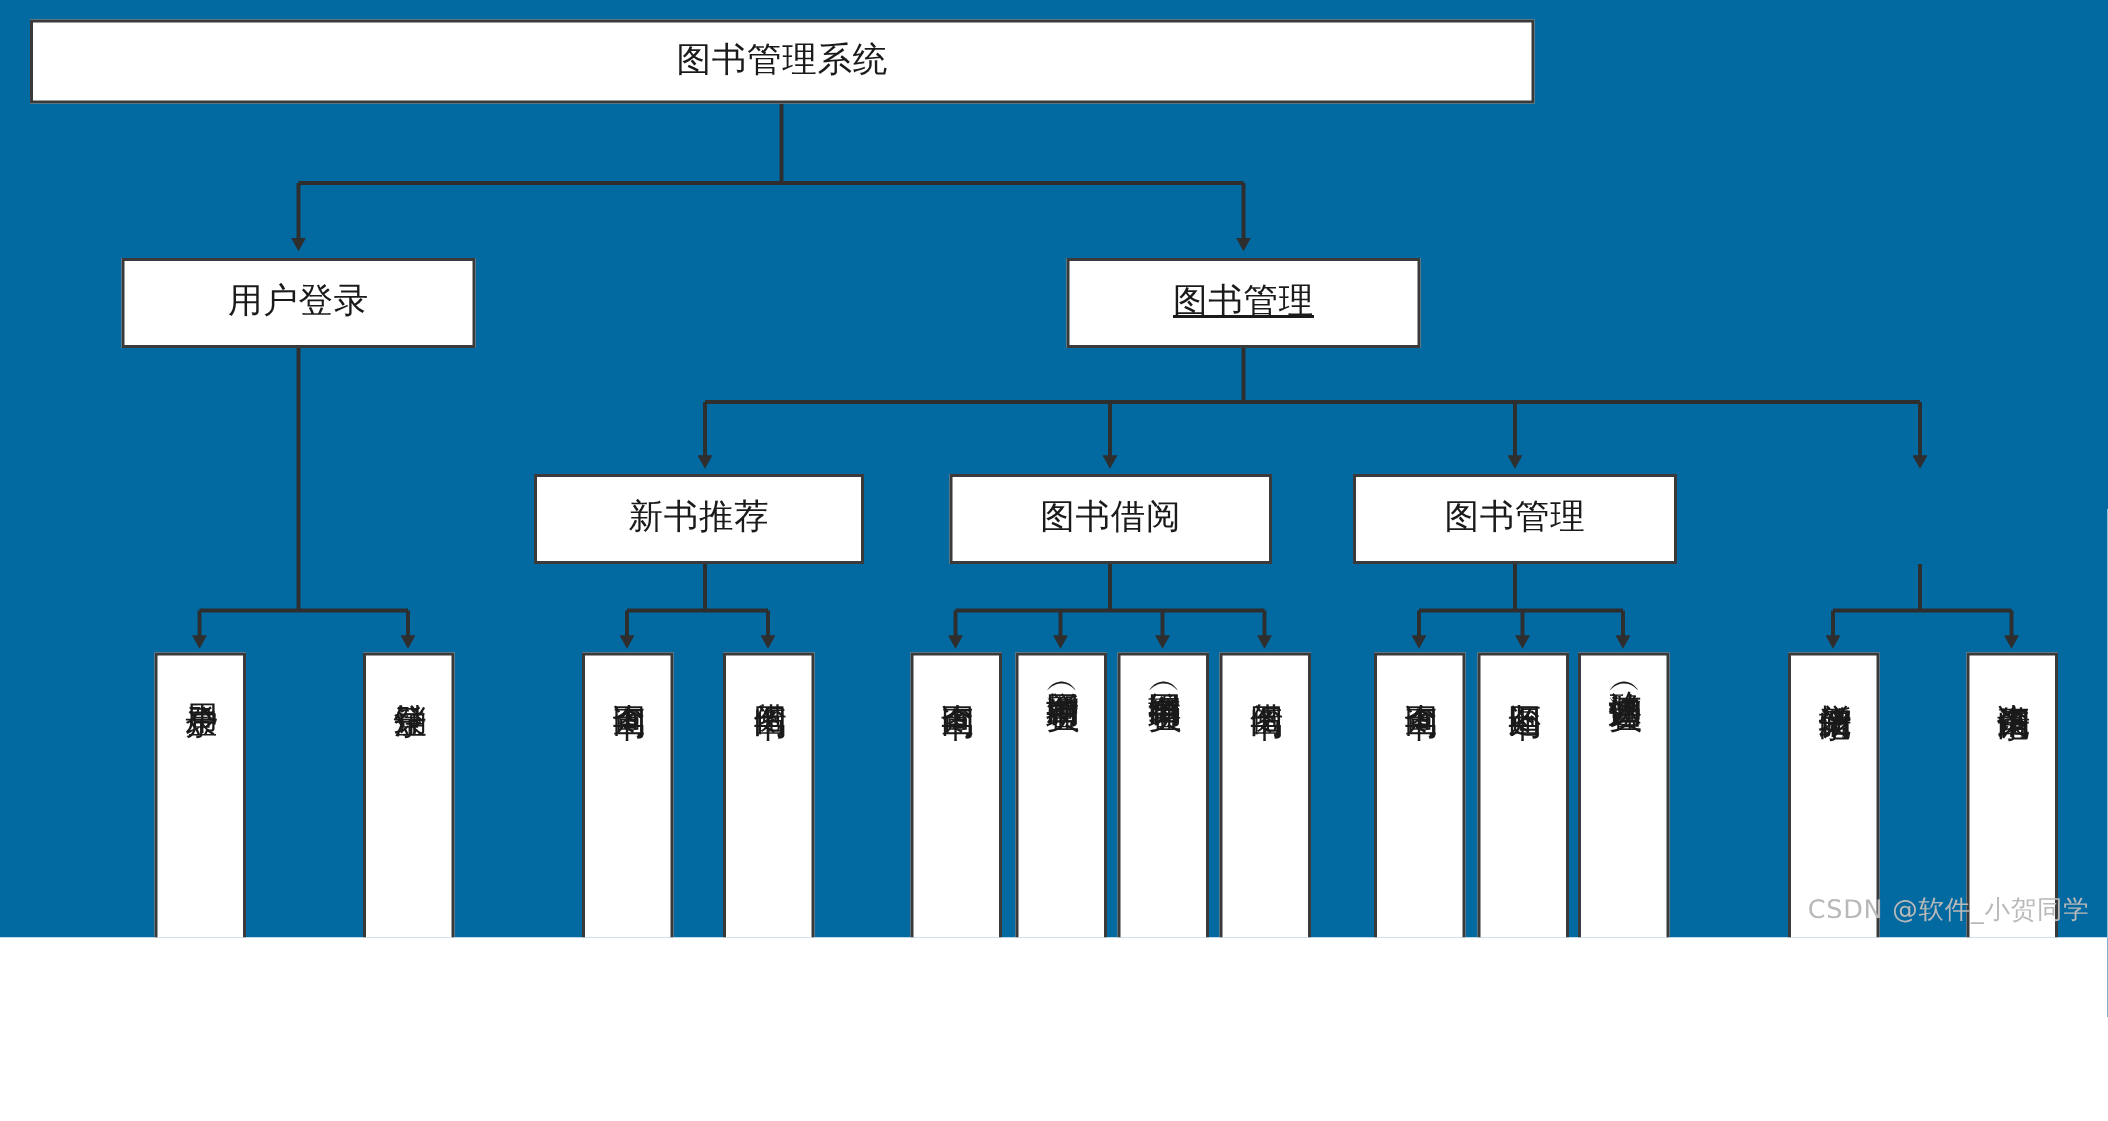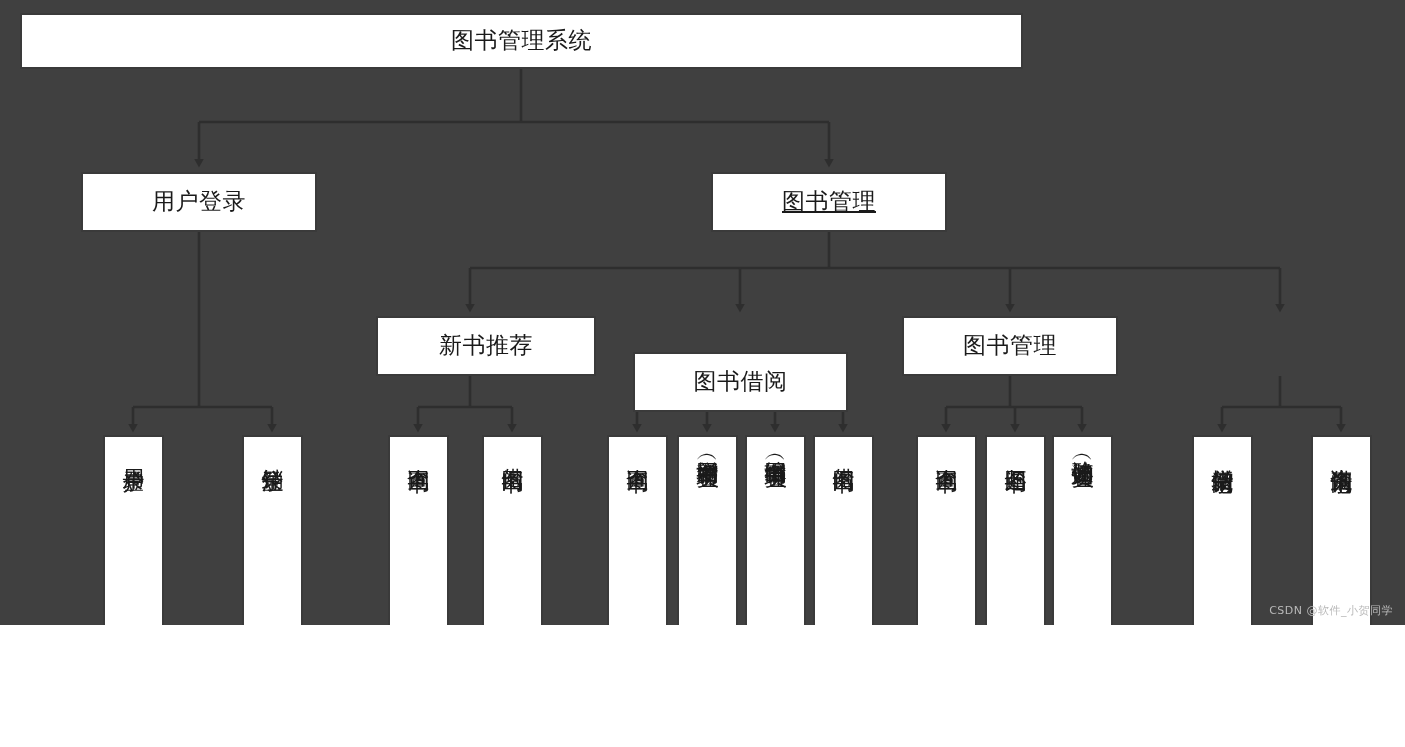--- a/index.html
+++ b/index.html
@@ -7,21 +7,21 @@
     padding: 0;
     background: #ffffff;
   }
   body {
     font-family: "DejaVu Sans", "Liberation Sans", sans-serif;
   }
   #canvas {
     position: relative;
     width: 1405px;
     height: 625px;
-    background: #404040;
+    background: #0369a1;
     overflow: hidden;
   }
   .node {
     position: absolute;
     box-sizing: border-box;
     background: #ffffff;
     border: 2.5px solid #3a3a3a;
     display: flex;
     align-items: center;
     justify-content: center;
@@ -51,21 +51,21 @@
     left: 0;
     top: 0;
     width: 1405px;
     height: 747px;
     pointer-events: none;
   }
   .watermark {
     position: absolute;
     right: 12px;
     bottom: 7px;
-    font-size: 11px;
+    font-size: 17px;
     color: #b9b9b9;
     white-space: nowrap;
     letter-spacing: 0.5px;
   }
 </style>
 </head>
 <body>
 
 <div id="canvas">
 
@@ -128,24 +128,24 @@
     <span>图书管理系统</span>
   </div>
 
   <div class="node h" style="left:81px; top:172px; width:236px; height:60px;">
     <span>用户登录</span>
   </div>
   <div class="node h" style="left:711px; top:172px; width:236px; height:60px;text-decoration:underline;">
     <span>图书管理</span>
   </div>
 
-  <div class="node h" style="left:376px; top:316px; width:220px; height:60px;">
+  <div class="node h" style="left:356px; top:316px; width:220px; height:60px;">
     <span>新书推荐</span>
   </div>
-  <div class="node h" style="left:633px; top:316px; width:215px; height:60px;margin-top:36px;">
+  <div class="node h" style="left:633px; top:316px; width:215px; height:60px;">
     <span>图书借阅</span>
   </div>
   <div class="node h" style="left:902px; top:316px; width:216px; height:60px;">
     <span>图书管理</span>
   </div>
 
   <div class="node v mid" style="left:103px; top:435px; width:61px; height:299px;">
     <span>用户登录</span>
   </div>
   <div class="node v mid" style="left:242px; top:435px; width:61px; height:299px;">

